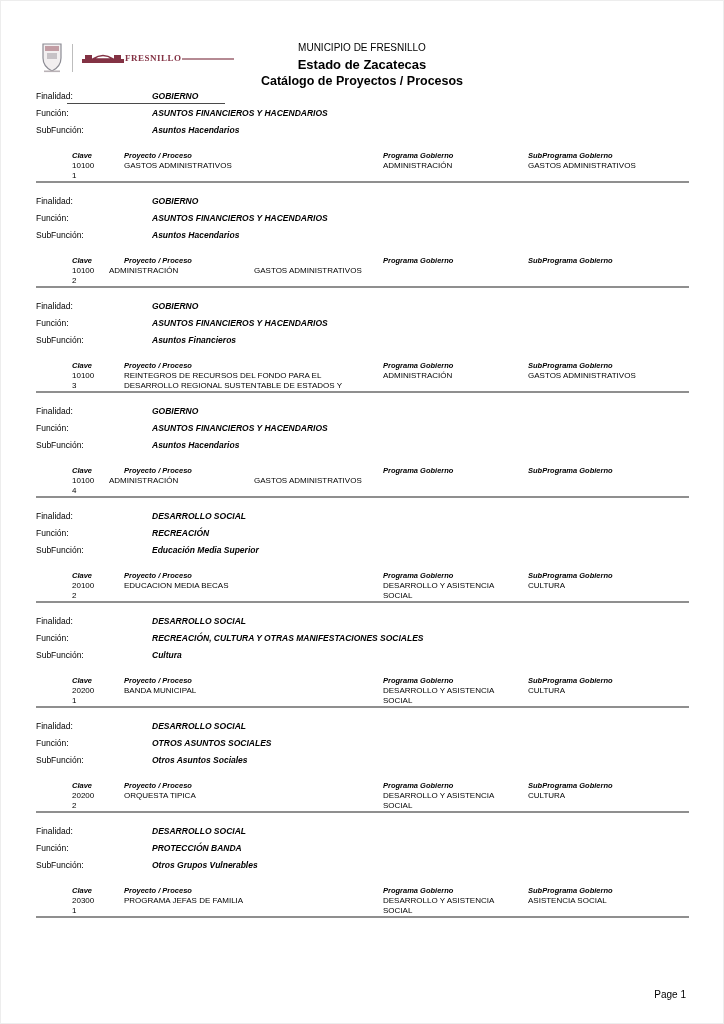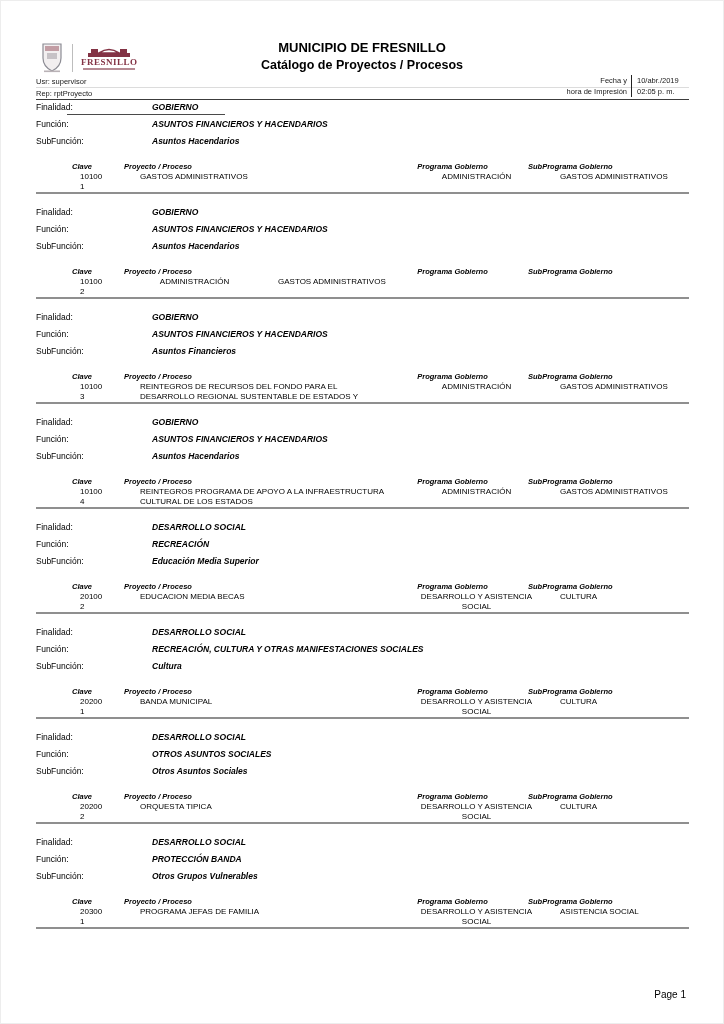--- a/index.html
+++ b/index.html
@@ -6,28 +6,28 @@
   html,body { background:#fff; }
   body {
     width:724px; height:1024px; position:relative;
     font-family:"Liberation Sans", sans-serif; color:#000;
     overflow:hidden;
   }
   .page { position:absolute; inset:0; border:1px solid #ededed; background:#fff; }
 
   
   .titles { padding-top:38px; text-align:center; }
-  .title-main { font-size:13px; font-weight:bold; line-height:17px; }
+  .title-main { font-size:10px; font-weight:normal; line-height:17px; }
   .title-sub1 { font-size:13px; font-weight:bold; line-height:15px; margin-top:1px; }
   .title-sub2 { font-size:12.5px; font-weight:bold; line-height:15px; margin-top:2px; }
 
   .logo-wrap { position:absolute; left:40px; top:42px; display:flex; align-items:center; }
   .crest { width:22px; height:30px; }
   .logo-divider { width:1px; height:28px; background:#bdbdbd; margin:0 8px 0 9px; }
-  .brand { display:flex; flex-direction:column; align-items:center;text-align:right; }
+  .brand { display:flex; flex-direction:row; align-items:center;text-align:right; }
   .brand-text { font-family:"Liberation Serif", serif; font-size:9px; letter-spacing:0.5px; color:#833244; font-weight:bold; line-height:9px; }
   .brand-sub { width:52px; height:2px; background:#b58a93; margin-top:1.5px; }
 
   
   .meta { margin:3px 34px 0 35px; position:relative; font-size:7.5px; color:#1a1a1a; }
   .meta-row1 { line-height:11px; border-bottom:1px solid #dcdcdc; }
   .meta-row2 { line-height:11px; border-bottom:1px solid #3c3c3c; }
   .date-block { position:absolute; right:0; top:-1px; display:flex; }
   .date-labels { text-align:right; line-height:11px; padding-right:4px; }
   .date-values { border-left:1px solid #222; padding-left:5px; line-height:11px; min-width:58px; }
@@ -41,23 +41,23 @@
   .sec-row { display:flex; font-size:8.5px; line-height:10px; margin-bottom:7px; }
   .sec-label { width:100px; text-align:left; flex:0 0 100px; }
   .sec-value { font-weight:bold; font-style:italic; padding-left:8px;margin-left:8px; }
 
   .tbl { margin-top:16px; margin-left:36px; }
   .tbl-head, .tbl-row { display:flex; }
   .tbl-head { font-size:7.5px; font-weight:bold; line-height:10px;font-style:italic; }
   .tbl-row { font-size:8px; line-height:9.5px; min-height:19px; }
   .col-clave { flex:0 0 37px; }
   .col-proyecto { flex:0 0 274px; padding-right:8px;padding-left:15px; }
-  .col-programa { flex:0 0 145px; padding-right:6px;text-align:center; }
+  .col-programa { flex:0 0 145px; padding-right:6px; }
   .col-subprograma { flex:1; }
-  .pre { white-space:pre-line;margin-left:8px; }
+  .pre { white-space:pre-line; }
   .sep { border-bottom:2px solid #8f8f8f; margin-top:1px; }
 
   
   .footer { position:absolute; right:37px; top:988px; font-size:10px; }
 </style>
 </head>
 <body>
 
 <div class="page">
 
@@ -76,37 +76,24 @@
         <rect x="33" y="3" width="7" height="5" fill="#833244"></rect>
         <path d="M12 7 q10 -7 20 0 Z" fill="none" stroke="#833244" stroke-width="1.6"></path>
       </svg>
       <div class="brand-text">FRESNILLO</div>
       <div class="brand-sub"></div>
     </div>
   </div>
 
   <div class="titles">
     <div class="title-main">MUNICIPIO DE FRESNILLO</div>
+    <div class="title-sub1">Estado de Zacatecas</div>
     <div class="title-sub2">Catálogo de Proyectos / Procesos</div>
   </div>
 
-  <div class="meta">
-    <div class="meta-row1">Usr: supervisor</div>
-    <div class="meta-row2">Rep: rptProyecto</div>
-    <div class="date-block">
-      <div class="date-labels">
-        <div>Fecha y</div>
-        <div>hora de Impresión</div>
-      </div>
-      <div class="date-values">
-        <div>10/abr./2019</div>
-        <div>02:05 p. m.</div>
-      </div>
-    </div>
-  </div>
 
   <div id="sections">
     <div class="section">
       <div class="sec-row row-finalidad">
         <div class="sec-label">Finalidad:</div>
         <div class="sec-value">GOBIERNO</div>
       </div>
       <div class="sec-row">
         <div class="sec-label">Función:</div>
         <div class="sec-value">ASUNTOS FINANCIEROS Y HACENDARIOS</div>
@@ -211,22 +198,20 @@
       <div class="tbl">
         <div class="tbl-head">
           <div class="col-clave">Clave</div>
           <div class="col-proyecto">Proyecto / Proceso</div>
           <div class="col-programa">Programa Gobierno</div>
           <div class="col-subprograma">SubPrograma Gobierno</div>
         </div>
         <div class="tbl-row">
           <div class="col-clave pre">10100
 4</div>
-          <div class="col-proyecto pre">REINTEGROS PROGRAMA DE APOYO A LA INFRAESTRUCTURA
-CULTURAL DE LOS ESTADOS</div>
           <div class="col-programa pre">ADMINISTRACIÓN</div>
           <div class="col-subprograma pre">GASTOS ADMINISTRATIVOS</div>
         </div>
       </div>
       <div class="sep"></div>
     </div>
 
     <div class="section">
       <div class="sec-row row-finalidad">
         <div class="sec-label">Finalidad:</div>

